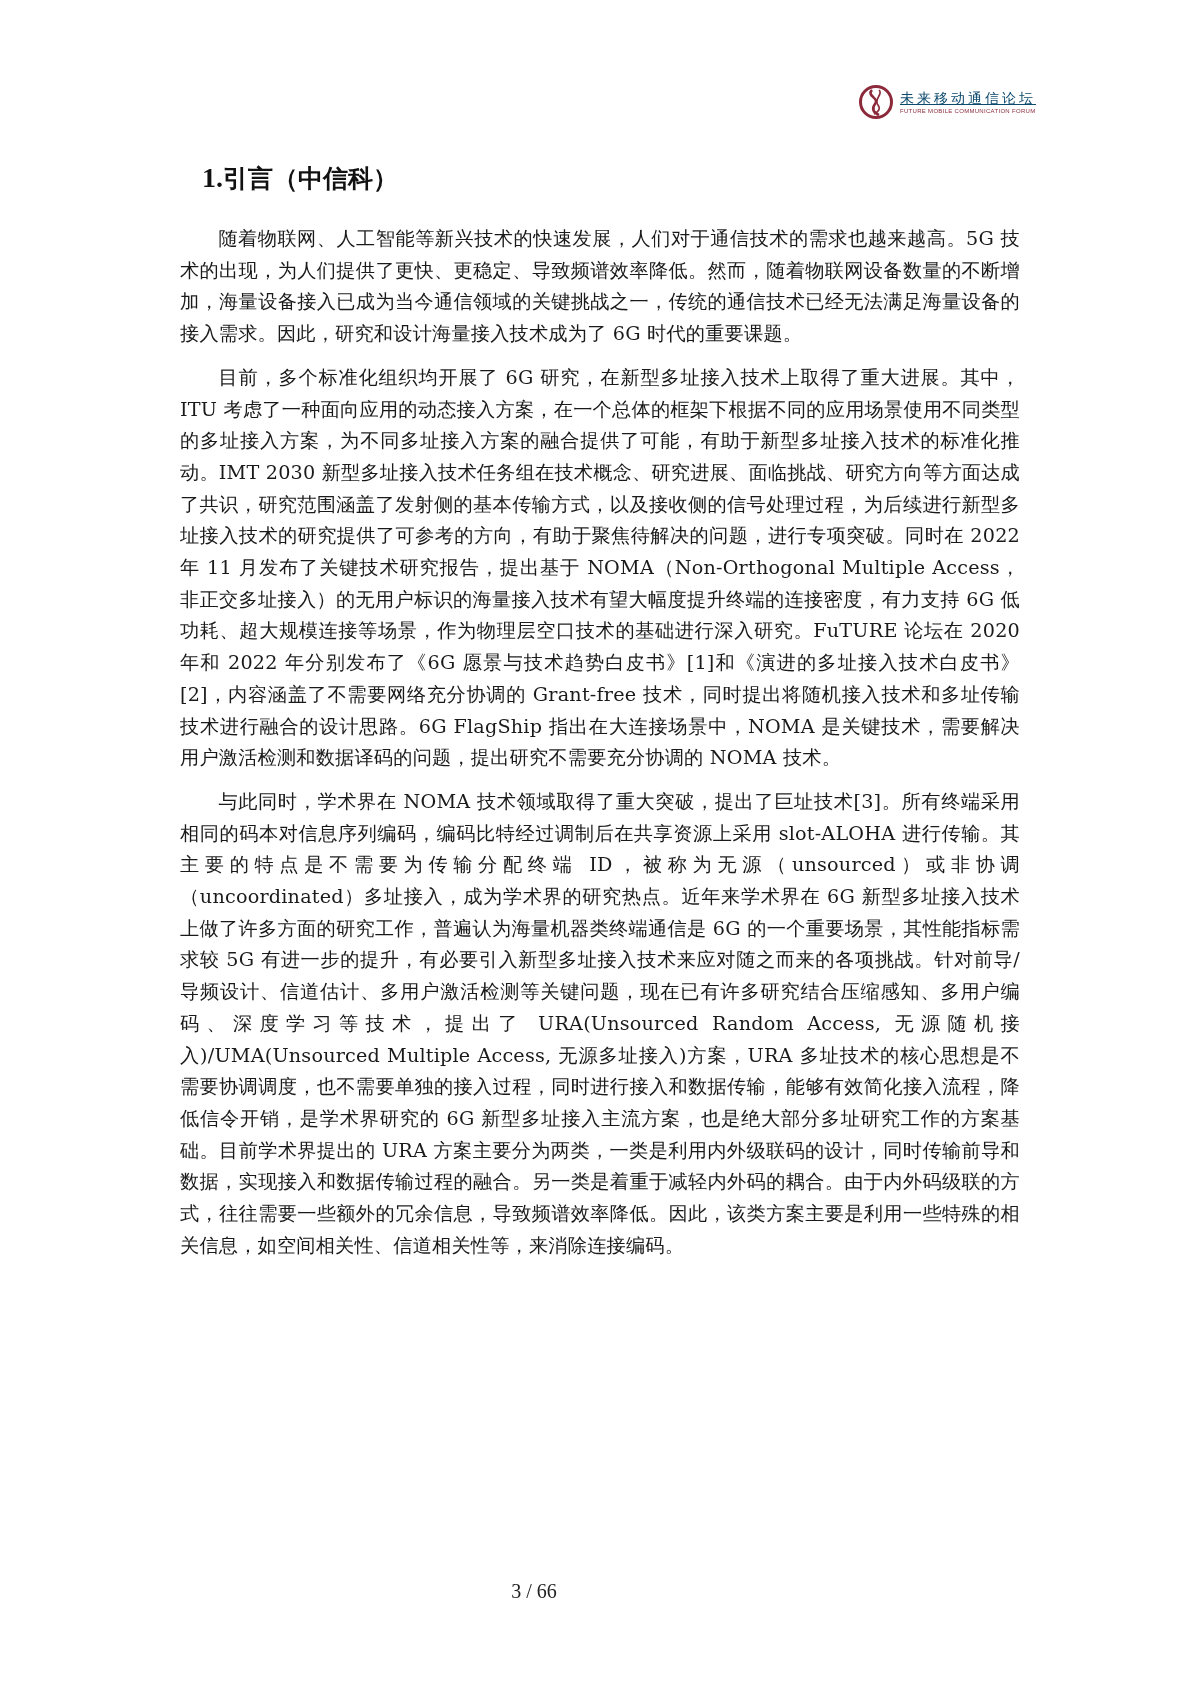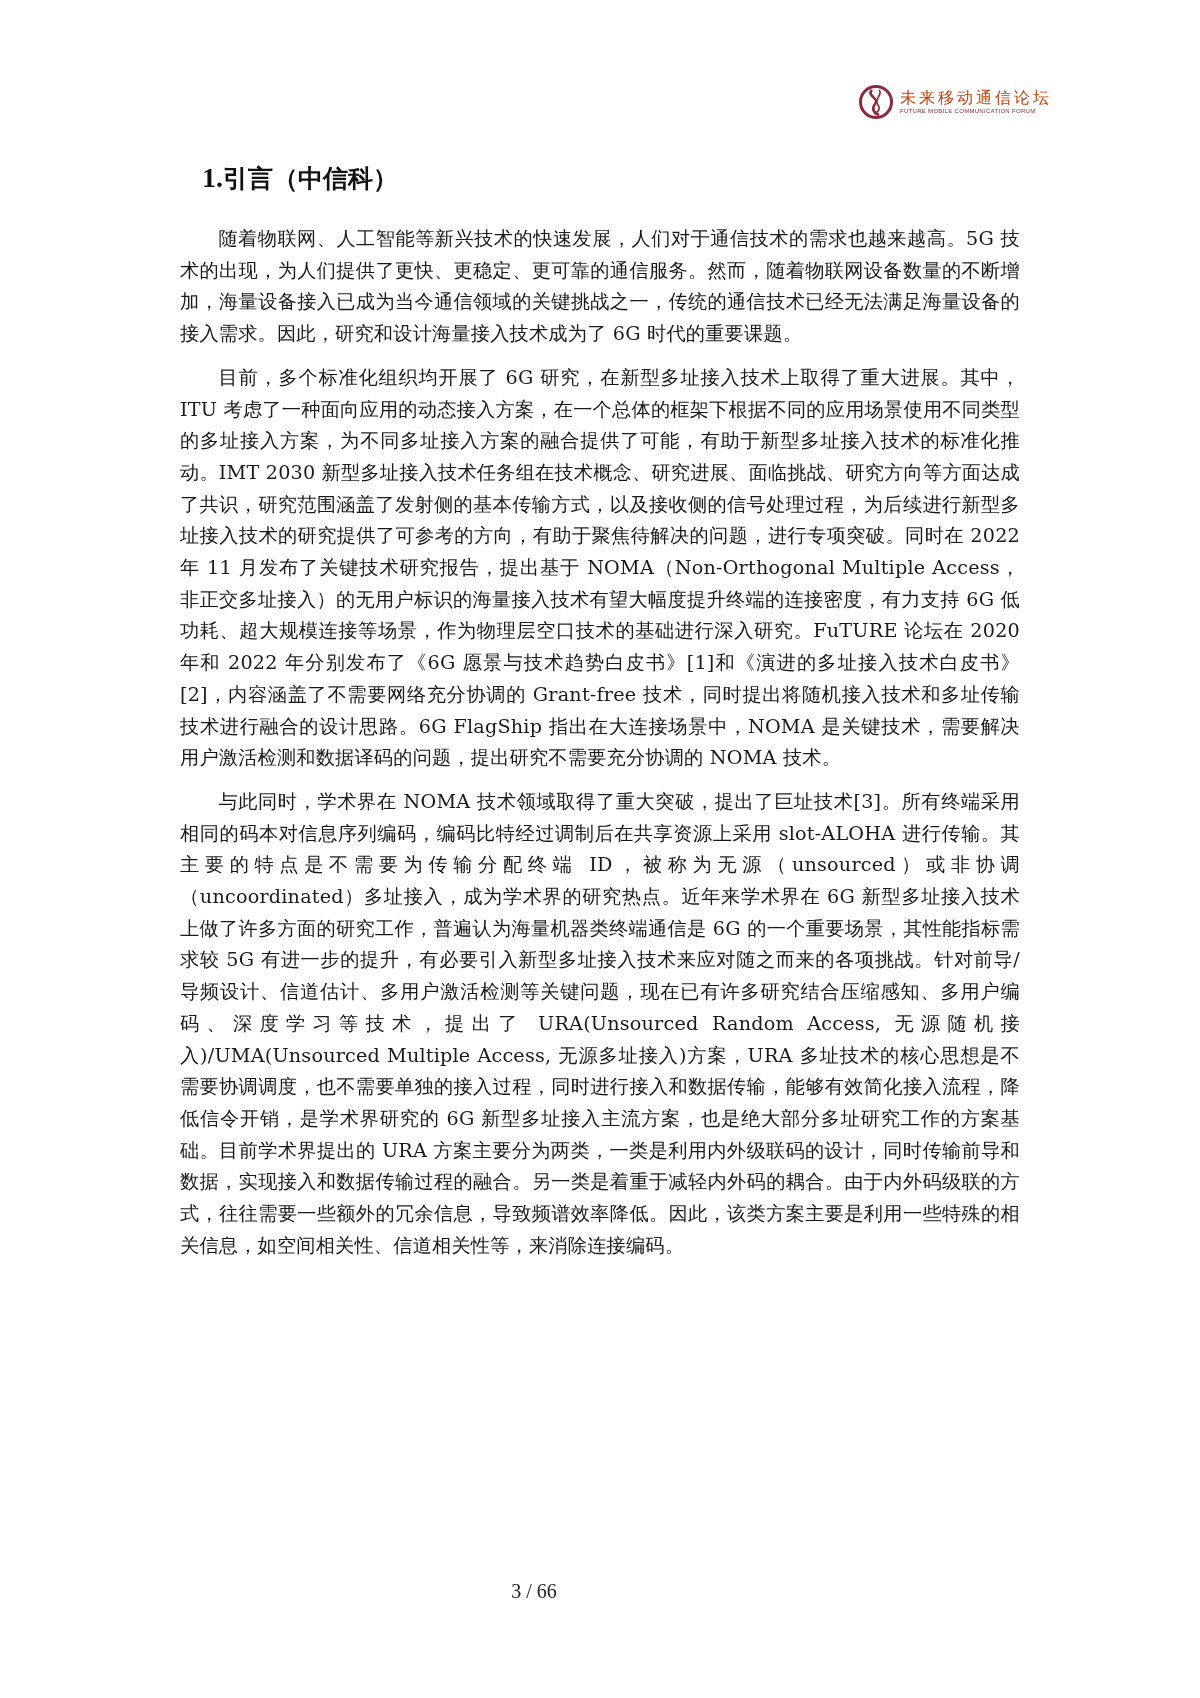--- a/index.html
+++ b/index.html
@@ -1,21 +1,21 @@
 <!DOCTYPE html>
 <html><head>
   <meta charset="utf-8">
   <style>
     html, body { margin: 0; padding: 0; background: #ffffff; }
     body { width: 1200px; height: 1698px; position: relative; overflow: hidden;
            font-family: "DejaVu Serif", "Liberation Serif", serif; color: #1a1a1a; }
     .header-logo { position: absolute; left: 858px; top: 84px; display: flex; align-items: center; }
     .logo-mark { width: 36px; height: 36px; }
     .logo-text { margin-left: 6px; display: flex; flex-direction: column; }
-    .logo-cn { font-family: "DejaVu Serif", serif; font-size: 16px; color: #c2410c; letter-spacing: 3px; line-height: 18px; }
+    .logo-cn { font-family: "DejaVu Serif", serif; font-size: 14px; color: #0c4a6e; letter-spacing: 3px; line-height: 18px; text-decoration: underline; }
     .logo-en { font-family: "Liberation Sans", sans-serif; font-size: 6px; color: #8c2a3c; letter-spacing: 0.3px; line-height: 8px; }
     .title { position: absolute; left: 198px; top: 158px; font-family: "DejaVu Sans", sans-serif;
              font-weight: bold; font-size: 25px; color: #111; margin: 4px; }
     .title .num { font-family: "Liberation Serif", serif; font-size: 28px; }
     .body { position: absolute; left: 180px; top: 223px; width: 840px; }
     .para { margin: 0 0 12px 0; font-size: 19.2px; line-height: 31.7px; text-indent: 2em;
             text-align: justify; letter-spacing: 0.2px; font-family: "DejaVu Serif", "Liberation Serif", serif; }
     .footer { position: absolute; top: 1580px; left: 0; width: 1068px; text-align: center;
               font-family: "Liberation Serif", serif; font-size: 20px; color: #222; }
   </style>
@@ -30,18 +30,18 @@
   </svg>
   <div class="logo-text">
     <span class="logo-cn">未来移动通信论坛</span>
     <span class="logo-en">FUTURE MOBILE COMMUNICATION FORUM</span>
   </div>
 </div>
 
 <h1 class="title"><span class="num">1.</span><span>引言（中信科）</span></h1>
 
 <div class="body">
-  <p class="para">随着物联网、人工智能等新兴技术的快速发展，人们对于通信技术的需求也越来越高。5G 技术的出现，为人们提供了更快、更稳定、更可靠的通信服务。然而，随着物联网设备数量的不断增加，海量设备接入已成为当今通信领域的关键挑战之一，传统的通信技术已经无法满足海量设备的接入需求。因此，研究和设计海量接入技术成为了 6G 时代的重要课题。</p>
+  <p class="para">随着物联网、人工智能等新兴技术的快速发展，人们对于通信技术的需求也越来越高。5G 技术的出现，为人们提供了更快、更稳定、导致频谱效率降低。然而，随着物联网设备数量的不断增加，海量设备接入已成为当今通信领域的关键挑战之一，传统的通信技术已经无法满足海量设备的接入需求。因此，研究和设计海量接入技术成为了 6G 时代的重要课题。</p>
   <p class="para">目前，多个标准化组织均开展了 6G 研究，在新型多址接入技术上取得了重大进展。其中，ITU 考虑了一种面向应用的动态接入方案，在一个总体的框架下根据不同的应用场景使用不同类型的多址接入方案，为不同多址接入方案的融合提供了可能，有助于新型多址接入技术的标准化推动。IMT 2030 新型多址接入技术任务组在技术概念、研究进展、面临挑战、研究方向等方面达成了共识，研究范围涵盖了发射侧的基本传输方式，以及接收侧的信号处理过程，为后续进行新型多址接入技术的研究提供了可参考的方向，有助于聚焦待解决的问题，进行专项突破。同时在 2022 年 11 月发布了关键技术研究报告，提出基于 NOMA（Non-Orthogonal Multiple Access，非正交多址接入）的无用户标识的海量接入技术有望大幅度提升终端的连接密度，有力支持 6G 低功耗、超大规模连接等场景，作为物理层空口技术的基础进行深入研究。FuTURE 论坛在 2020 年和 2022 年分别发布了《6G 愿景与技术趋势白皮书》[1]和《演进的多址接入技术白皮书》[2]，内容涵盖了不需要网络充分协调的 Grant-free 技术，同时提出将随机接入技术和多址传输技术进行融合的设计思路。6G FlagShip 指出在大连接场景中，NOMA 是关键技术，需要解决用户激活检测和数据译码的问题，提出研究不需要充分协调的 NOMA 技术。</p>
   <p class="para">与此同时，学术界在 NOMA 技术领域取得了重大突破，提出了巨址技术[3]。所有终端采用相同的码本对信息序列编码，编码比特经过调制后在共享资源上采用 slot-ALOHA 进行传输。其主要的特点是不需要为传输分配终端 ID，被称为无源（unsourced）或非协调（uncoordinated）多址接入，成为学术界的研究热点。近年来学术界在 6G 新型多址接入技术上做了许多方面的研究工作，普遍认为海量机器类终端通信是 6G 的一个重要场景，其性能指标需求较 5G 有进一步的提升，有必要引入新型多址接入技术来应对随之而来的各项挑战。针对前导/导频设计、信道估计、多用户激活检测等关键问题，现在已有许多研究结合压缩感知、多用户编码、深度学习等技术，提出了 URA(Unsourced Random Access, 无源随机接入)/UMA(Unsourced Multiple Access, 无源多址接入)方案，URA 多址技术的核心思想是不需要协调调度，也不需要单独的接入过程，同时进行接入和数据传输，能够有效简化接入流程，降低信令开销，是学术界研究的 6G 新型多址接入主流方案，也是绝大部分多址研究工作的方案基础。目前学术界提出的 URA 方案主要分为两类，一类是利用内外级联码的设计，同时传输前导和数据，实现接入和数据传输过程的融合。另一类是着重于减轻内外码的耦合。由于内外码级联的方式，往往需要一些额外的冗余信息，导致频谱效率降低。因此，该类方案主要是利用一些特殊的相关信息，如空间相关性、信道相关性等，来消除连接编码。</p>
 </div>
 
 <div class="footer">3 / 66</div>
 
 </body></html>

